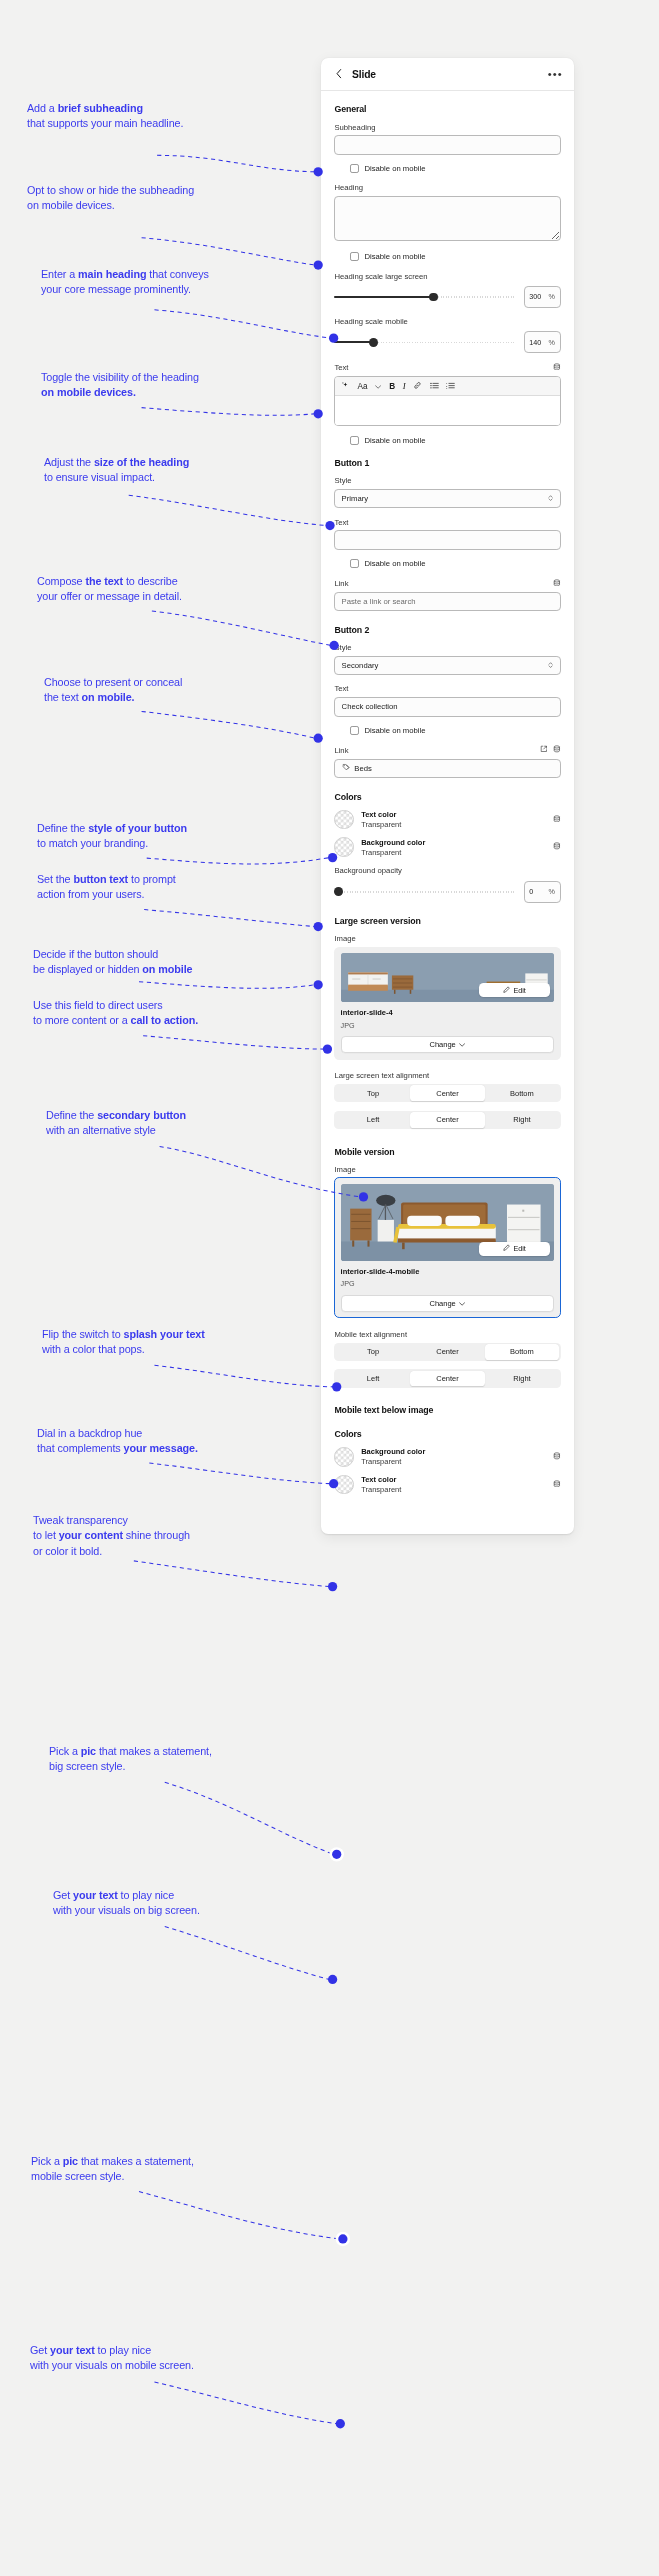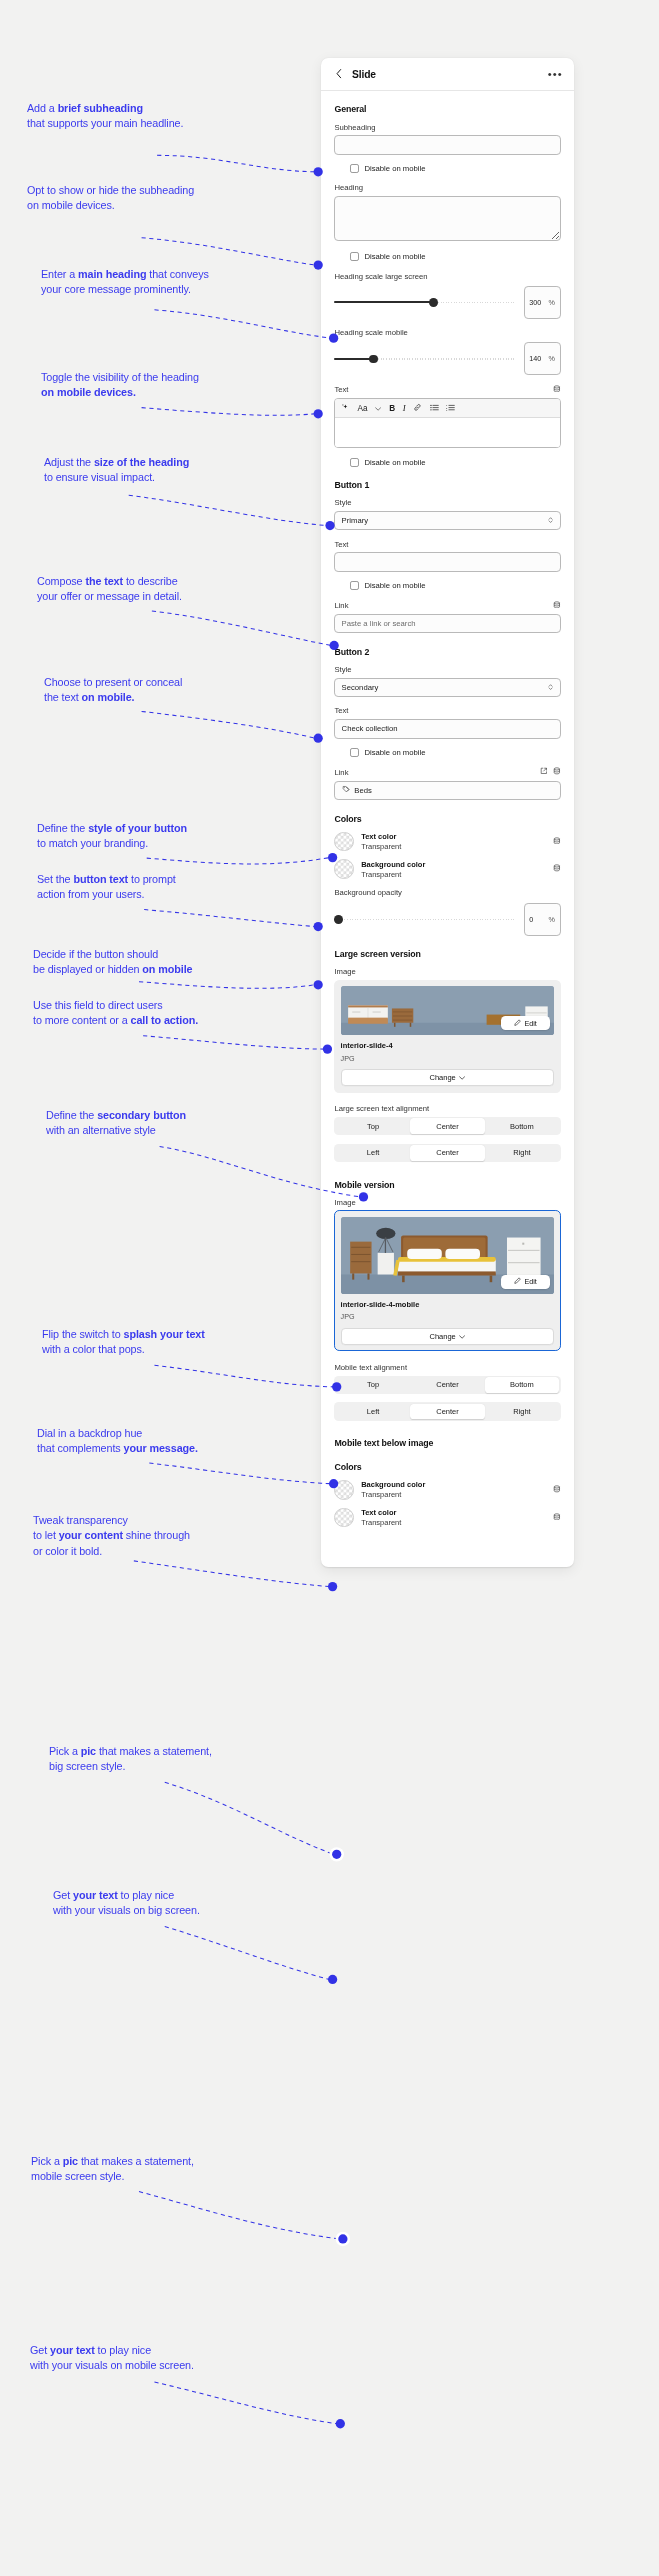--- a/index.html
+++ b/index.html
@@ -74,21 +74,21 @@
   .check-row span { font-size:7.7px; color:#1a1a1a; }
 
   
   .slider-row { display:flex; align-items:center; gap:7.2px; margin-top:5.2px; }
   .slider { position:relative; flex:1; height:10.3px; display:flex; align-items:center; }
   .strack { position:absolute; left:0; right:0; height:1.5px; background:
      repeating-linear-gradient(90deg,#d8d8d8 0 1px, transparent 1px 2.6px); top:4.6px; border-radius:1px;}
   .sfill { position:absolute; left:0; height:1.8px; background:#2b2b2b; top:4.4px; border-radius:1px; }
   .sknob { position:absolute; width:8.8px;height:8.8px;border-radius:50%;background:#2b2b2b; top:1px; cursor:pointer;}
   .snum {
-    width:37px;height:33px;border:0.5px solid #b9b9b9;border-radius:4.1px;background:#fcfcfc;
+    width:37px;height:22px;border:0.5px solid #b9b9b9;border-radius:4.1px;background:#fcfcfc;
     display:flex;align-items:center;justify-content:space-between;padding:0 4.6px;font-size:7.2px;color:#1a1a1a;flex:none;
   }
   .snum .pct { color:#555; }
 
   
   .editor { border:0.5px solid #b9b9b9; border-radius:4.1px; overflow:hidden; background:#fff; }
   .ed-toolbar {
     height:19.6px; background:#f6f6f6; border-bottom:0.5px solid #dcdcdc;
     display:flex; align-items:center; gap:7.7px; padding:0 5.7px; color:#1b1b1b;
   }
@@ -127,21 +127,21 @@
   
   .imgcard { background:#efefef; border-radius:5.2px; padding:6.2px; }
   .imgcard.focused { border:1px solid #1a66d6; padding:5.2px; }
   .thumb {
     position:relative; width:100%; height:49px; border-radius:3.1px; overflow:hidden;
     background:linear-gradient(180deg,#8ea2b4 0%,#7f93a8 55%,#8b9cad 100%);
   }
   .thumb.tall { height:77px; }
   .edit-pill {
     position:absolute; right:4.6px; bottom:4.6px; background:#fff; border-radius:4.6px;
-    height:14.4px; padding:0 13px; display:flex; align-items:center; gap:3.6px;
+    height:14.4px; padding:0 24px; display:flex; align-items:center; gap:3.6px;
     font-size:7.2px; color:#111; box-shadow:0 0.5px 1.5px rgba(0,0,0,.2); cursor:pointer;
   }
   .img-name { font-size:7.5px; font-weight:700; color:#111; margin-top:6.2px; }
   .img-type { font-size:7.2px; color:#555; margin-top:3.6px; }
   .change-btn {
     margin-top:6.2px; width:100%; height:17.5px; background:#fff; border:0.5px solid #dadada;
     border-radius:4.1px; display:flex; align-items:center; justify-content:center; gap:3.6px;
     font-size:7.5px; color:#111; cursor:pointer; box-shadow:0 0.5px 0.5px rgba(0,0,0,.04);
   }
 

